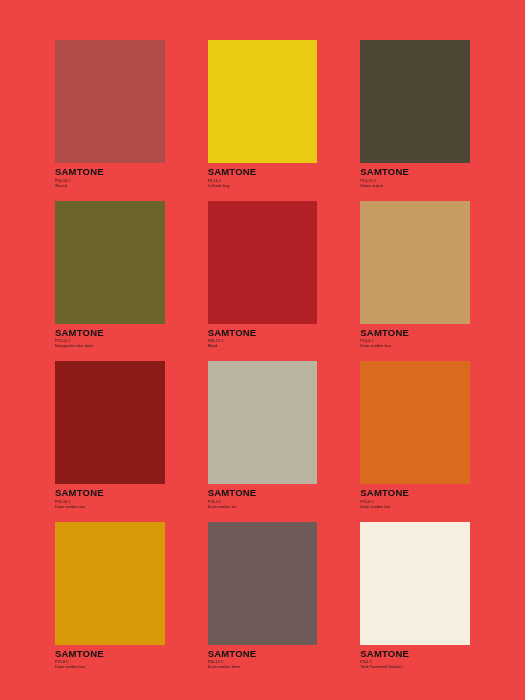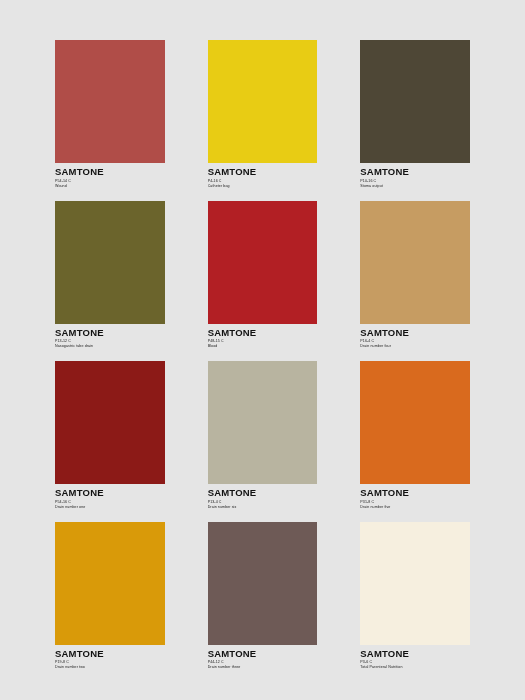--- a/index.html
+++ b/index.html
@@ -66,21 +66,21 @@
     font-size: 3.6px;
     color: #1a1a1a;
     letter-spacing: 0.1px;
     line-height: 1.35;
     margin: 0;
   }
 </style>
 </head>
 <body style="background-color: rgb(255, 255, 255);">
 
-<div id="sheet" style="background-color: #e5e5e5;">
+<div id="sheet" style="background-color: #ef4444;">
   <div id="grid" style="grid-template-columns: repeat(3, 1fr); grid-template-rows: repeat(4, 1fr);">
       <div class="card">
     <div class="chip" style="background-color: rgb(176, 77, 72);"></div>
     <div class="meta">
       <div class="brand">SAMTONE</div>
       <div class="code">P54-14 C</div>
       <div class="desc">Wound</div>
     </div>
   </div>
       <div class="card">

